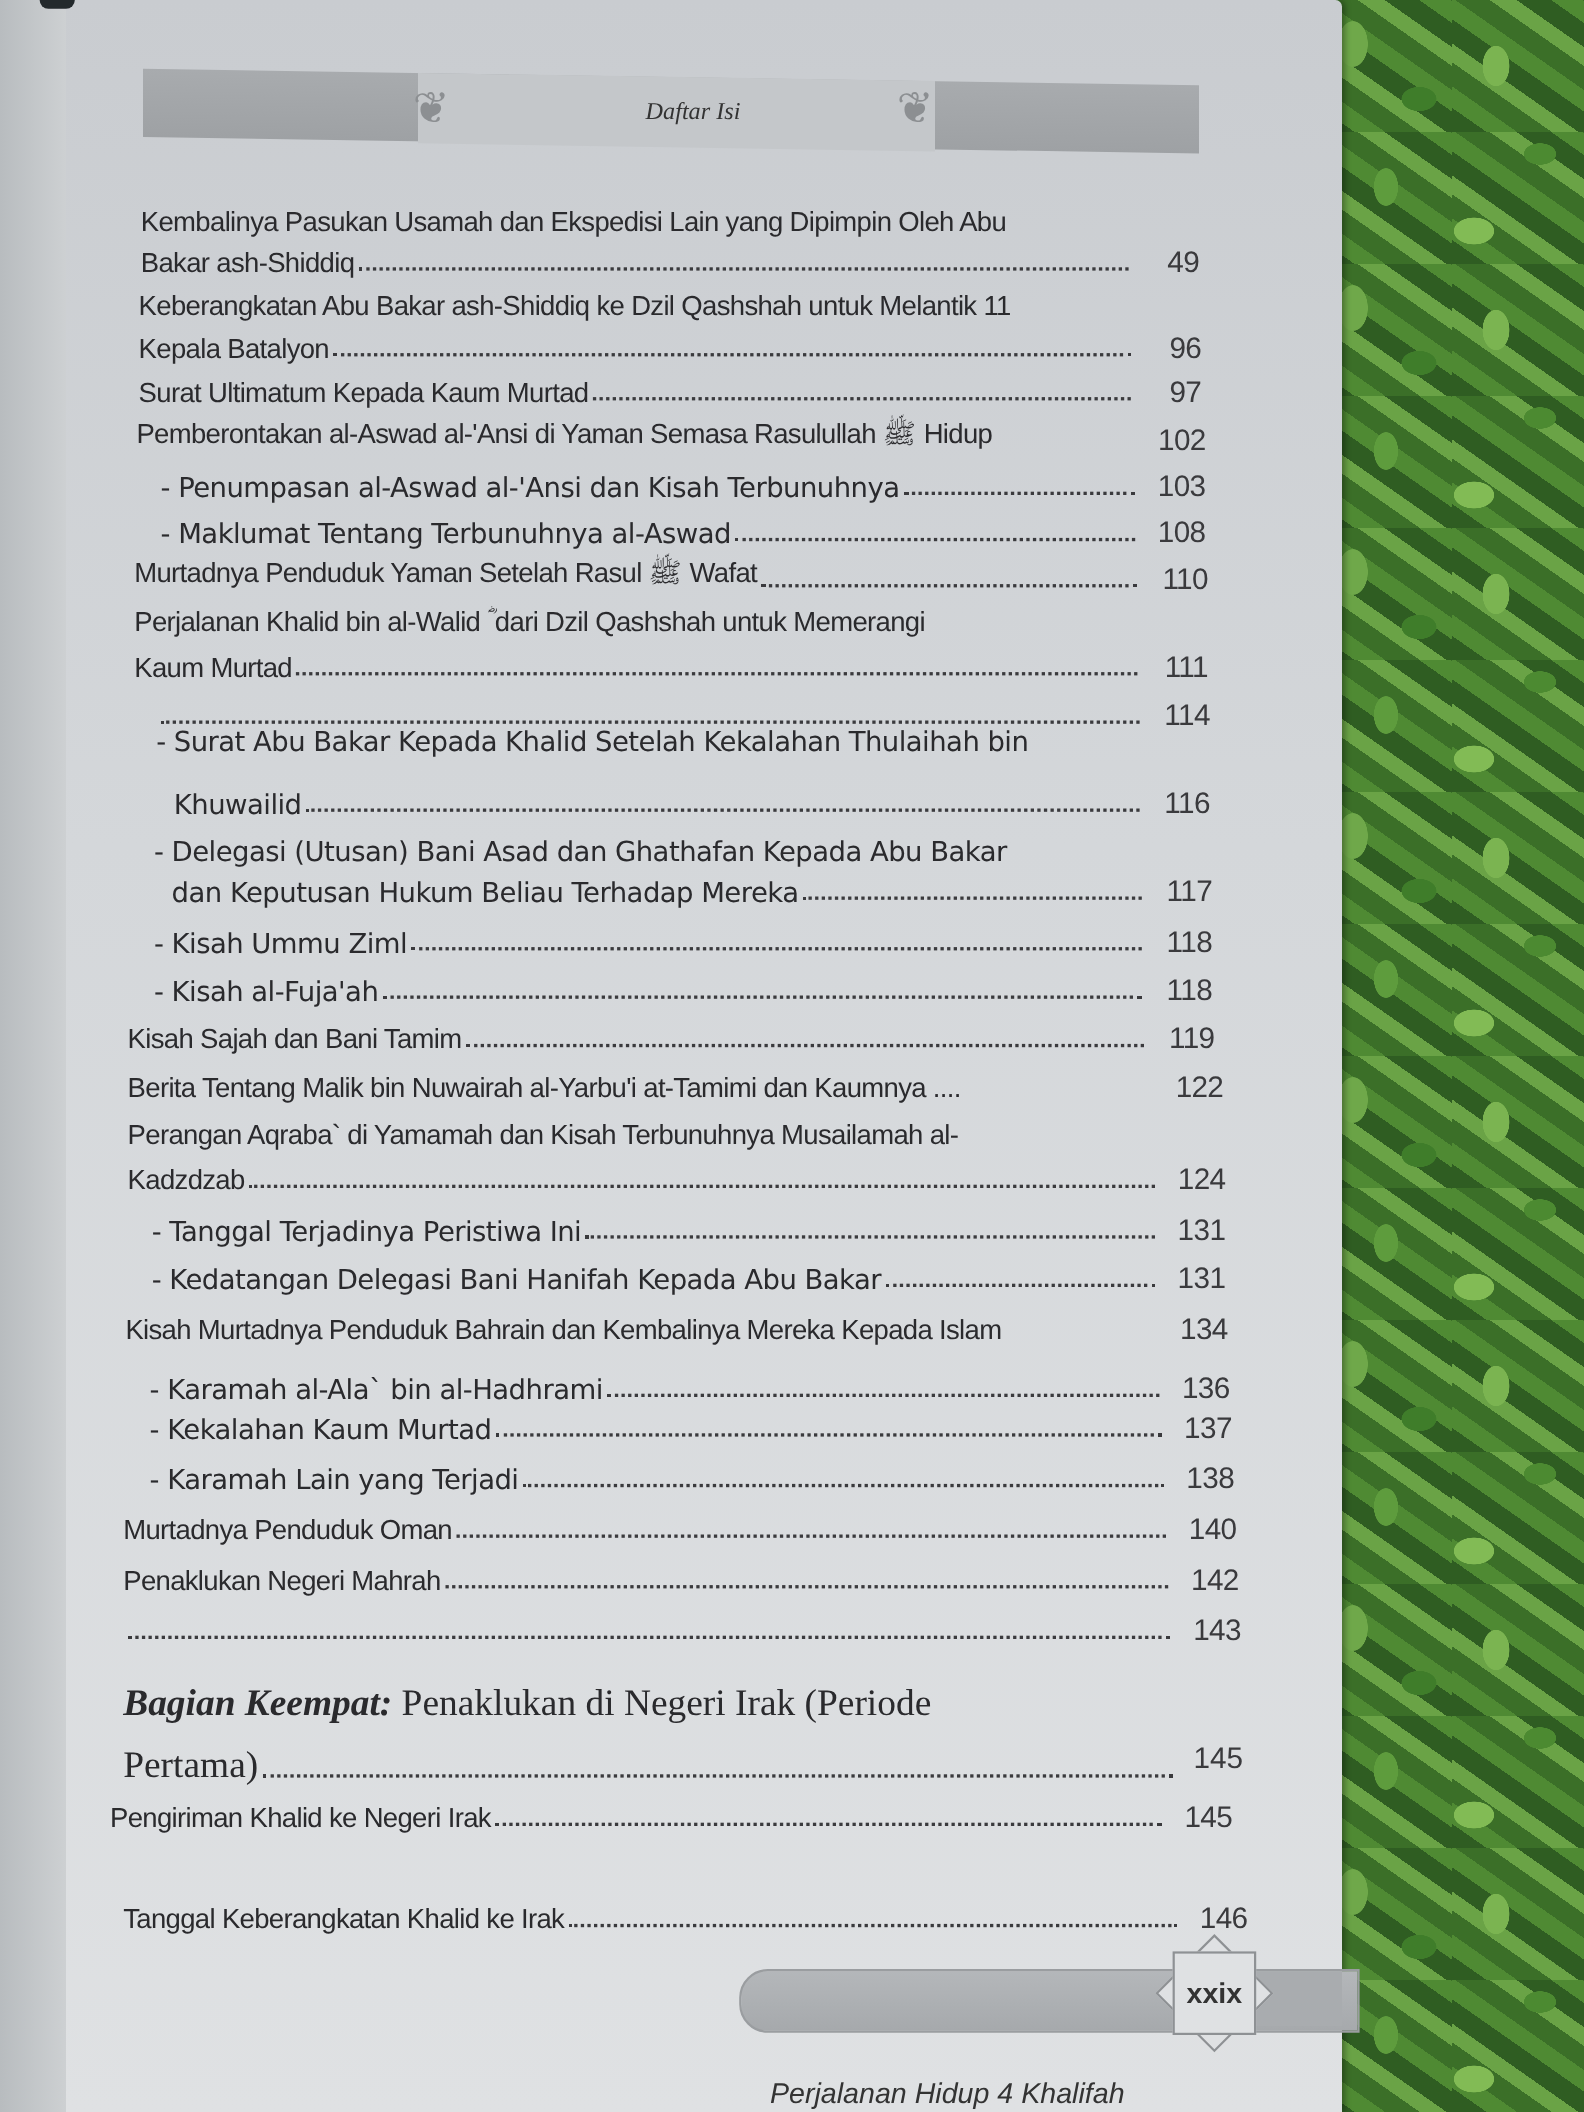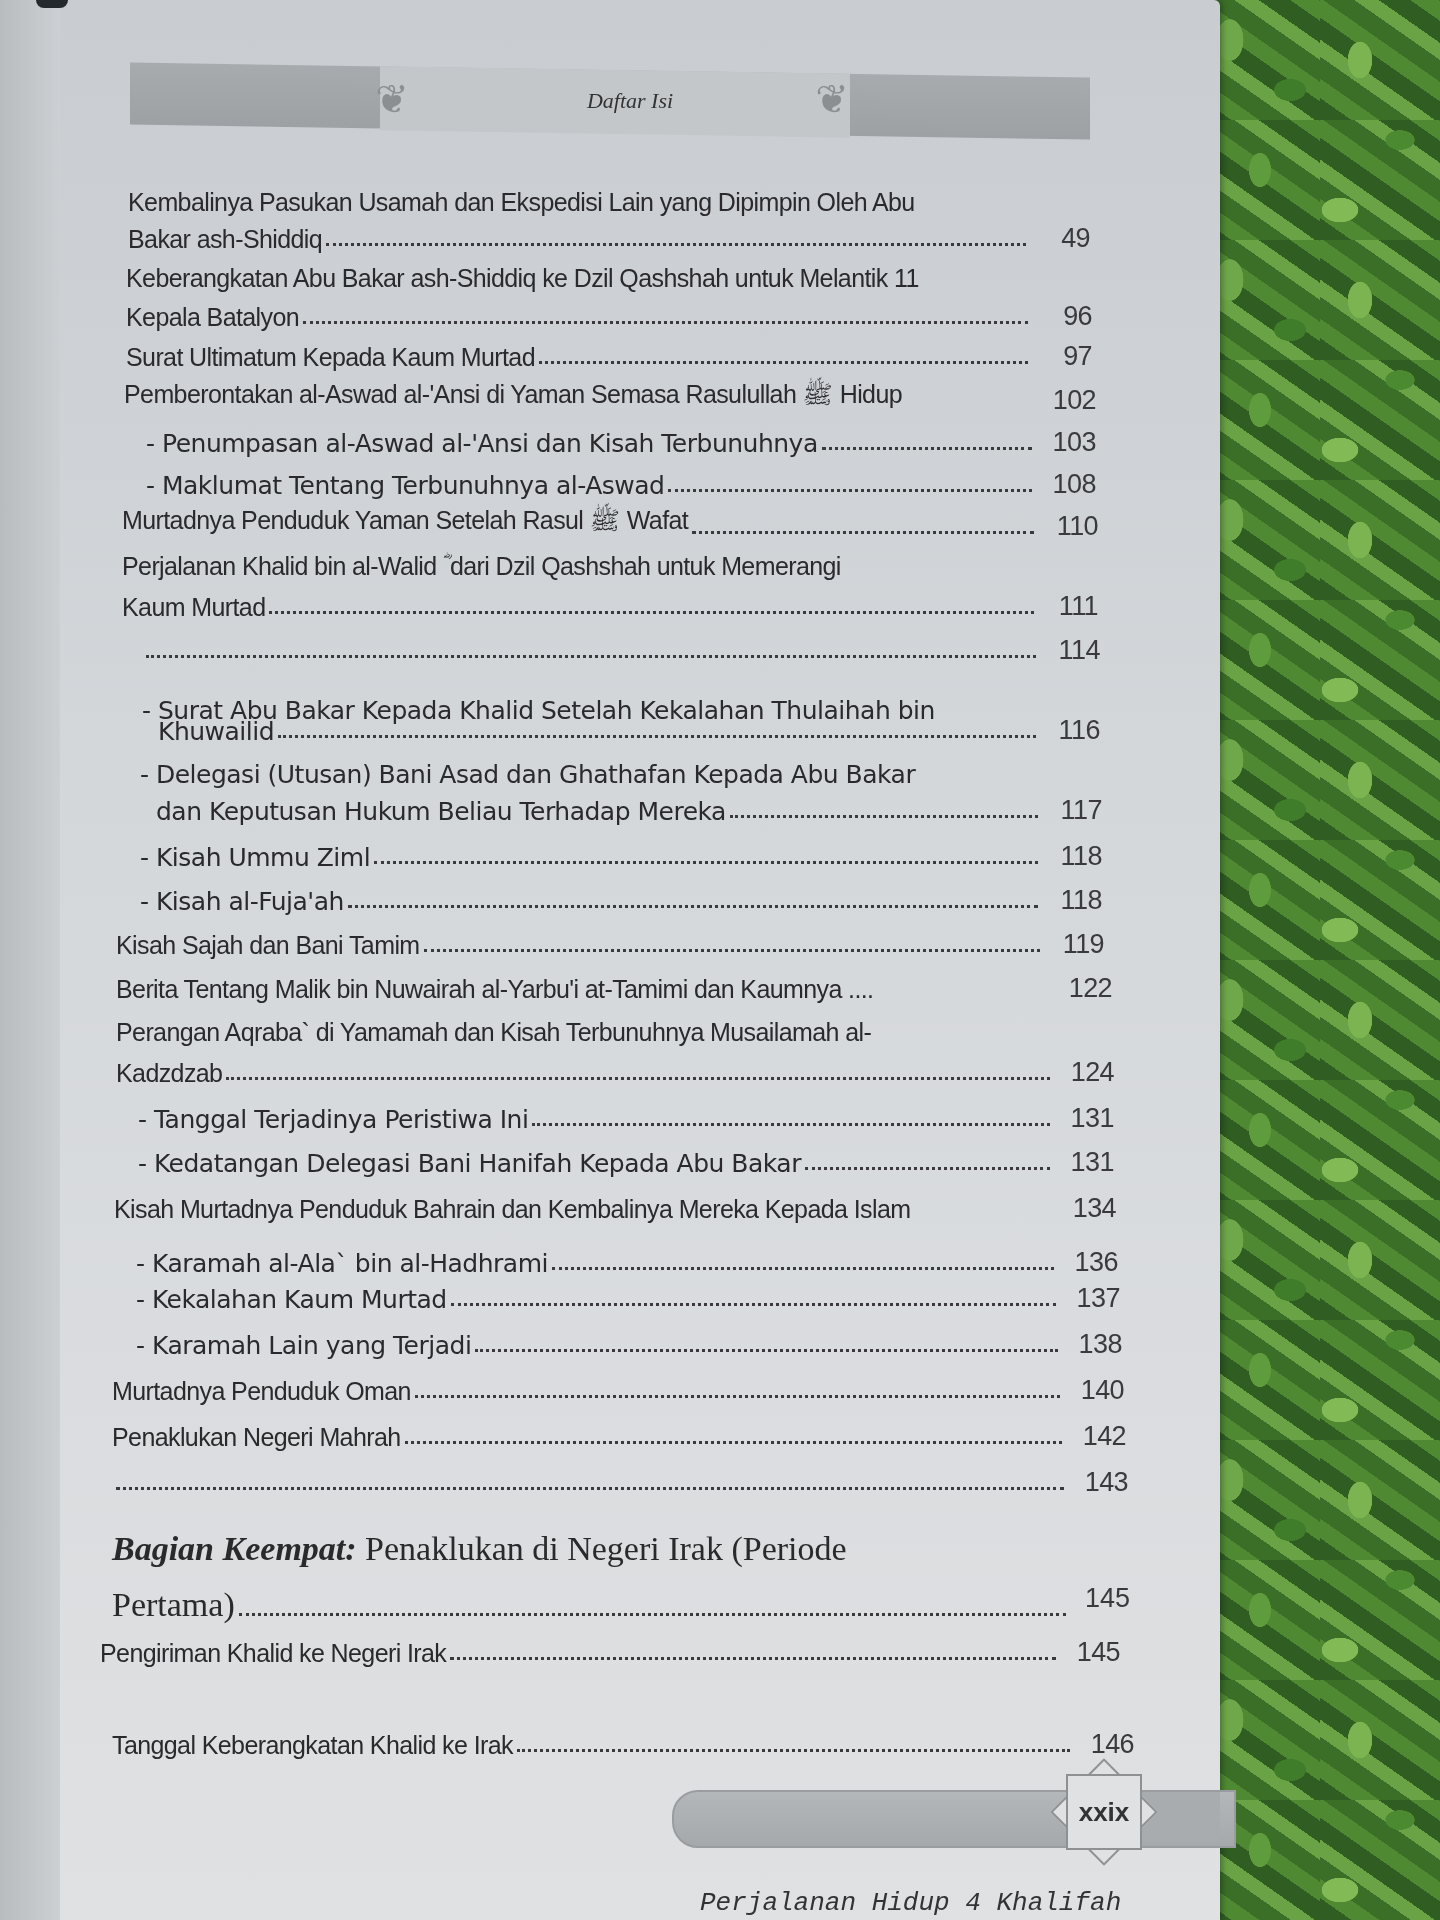--- a/index.html
+++ b/index.html
@@ -30,21 +30,21 @@
   .row .dots { flex:1; border-bottom:3px dotted #3a3a3d; margin:0 4px 8px 4px; height:0; }
   .row .pg { font-family:"Liberation Sans", sans-serif; font-size:27px; color:#3a3a3d; width:60px; text-align:right; }
   .cond { font-family:"Liberation Sans", sans-serif; font-weight:normal; font-size:25px; letter-spacing:-0.6px; transform-origin:left bottom; }
   .sub { font-family:"DejaVu Sans", sans-serif; font-size:25px; letter-spacing:-0.5px; }
   .line1 { position:absolute; white-space:nowrap; color:#2a2a2d; }
   .part { font-family:"Liberation Serif", serif; font-size:34px; color:#2a2a2d; }
   .part em { font-style:italic; font-weight:bold; letter-spacing:0; }
 
   .footer-band { position:absolute; left:672px; top:1790px; width:560px; height:54px; background:linear-gradient(180deg,#b4b7ba,#a6a9ac); border-radius:26px 0 0 26px; border:2px solid #9a9da0; }
   .footer-band-right { position:absolute; left:1120px; top:1792px; width:100px; height:50px; background:#a9acaf; }
-  .footer-title { position:absolute; left:700px; top:1888px; font-family:Liberation Mono, monospace; font-style:italic; font-size:26px; color:#333; }
+  .footer-title { position:absolute; left:700px; top:1888px; font-family:Liberation Sans, sans-serif; font-style:italic; font-size:26px; color:#333; }
   .star { position:absolute; left:1066px; top:1774px; width:72px; height:72px; background:#dfe1e3; border:2px solid #8e9194; transform:rotate(45deg); }
   .star2 { position:absolute; left:1066px; top:1774px; width:72px; height:72px; background:#dfe1e3; border:2px solid #8e9194; }
   .page-num { position:absolute; left:1066px; top:1797px; width:76px; text-align:center; font-family:"Liberation Sans", sans-serif; font-weight:bold; font-size:26px; color:#333; }
 </style>
 </head>
 <body>
 
 <div class="leaves"></div>
 <div class="page"></div>
 <div class="page-edge"></div>
@@ -107,21 +107,21 @@
     <span class="title">Kaum Murtad</span>
       <span class="dots"></span>
       <span class="pg">111</span>
   </div>
 
   <div class="row sub" style="left:142px;top:632px;width:958px;height:34px;">
       <span class="dots"></span>
       <span class="pg">114</span>
   </div>
 
-  <div class="line1 sub" style="left:142px;top:696px;text-align:right;">- Surat Abu Bakar Kepada Khalid Setelah Kekalahan Thulaihah bin</div>
+  <div class="line1 sub" style="left:142px;top:660px;text-align:right;">- Surat Abu Bakar Kepada Khalid Setelah Kekalahan Thulaihah bin</div>
   <div class="row sub" style="left:142px;top:712px;width:958px;height:34px;">
     <span class="title" style="padding-left:16px">Khuwailid</span>
       <span class="dots"></span>
       <span class="pg">116</span>
   </div>
 
   <div class="line1 sub" style="left:140px;top:760px;">- Delegasi (Utusan) Bani Asad dan Ghathafan Kepada Abu Bakar</div>
   <div class="row sub" style="left:140px;top:792px;width:962px;height:34px;">
     <span class="title" style="padding-left:16px">dan Keputusan Hukum Beliau Terhadap Mereka</span>
       <span class="dots"></span>

